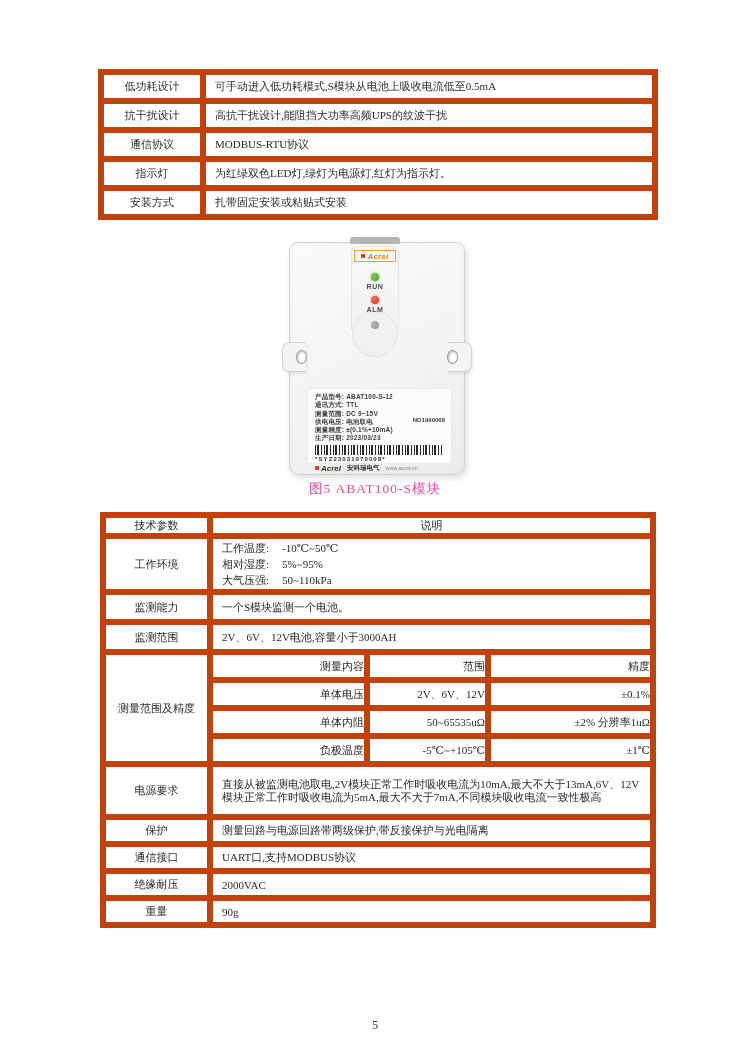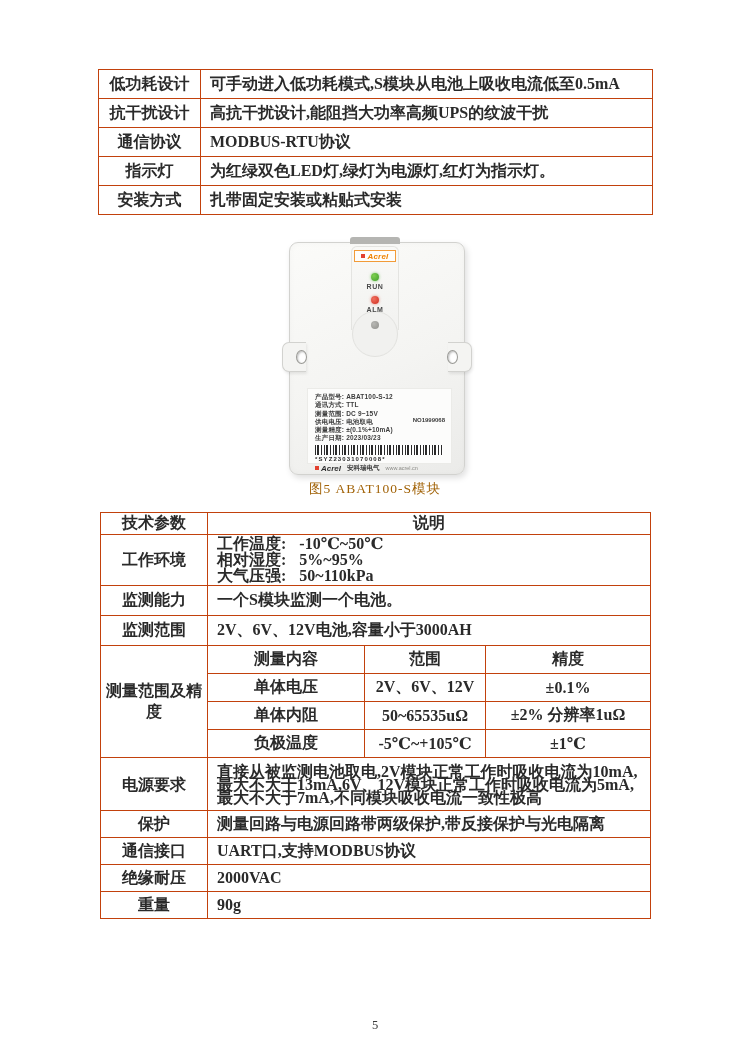--- a/index.html
+++ b/index.html
@@ -6,35 +6,35 @@
   html,body { background:#ffffff; }
   body {
     width:750px; height:1060px;
     font-family:"Liberation Serif","DejaVu Serif",serif;
     color:#2a2a2a;
   }
   .page { position:relative; width:750px; height:1060px; background:#fff; overflow:hidden; }
 
   
   table { border-collapse:collapse; table-layout:fixed; }
-  td { border:1px solid #c2410c; font-size:16px; vertical-align:middle; word-break:break-all;font-weight:bold; }
+  td { border:6px solid #c2410c; font-size:11px; vertical-align:middle; word-break:break-all; }
   .center { text-align:center; }
 
   .t1 { position:absolute; left:98px; top:69px; width:554px; }
   .t1 td { height:29px; }
   .t1 .c1 { text-align:center; }
   .t1 .c2 { padding:0 8px 0 9px; }
 
   .t2 { position:absolute; left:100px; top:512px; width:550px; }
   .t2 .c1 { text-align:center; }
   .t2 .val { padding:1px 8px 1px 9px; }
   .r-hdr td { height:17px; }
   .r-env td { height:49px; }
   .r-std td { height:30px; }
-  .r-n td { height:28px; }
+  .r-n td { height:28px;text-align:right; }
   .r-pwr td { height:53px; line-height:13px; }
   .r-sm td { height:27px; }
   .kv-v { margin-left:13px; }
   .env-cell div { line-height:16px; }
 
   
   .device { position:absolute; left:282px; top:237px; width:190px; height:241px; }
   .dev-body {
     position:absolute; left:7px; right:7px; top:5px; bottom:3px;
     background:linear-gradient(155deg,#fbfbf9 0%,#f4f4f2 55%,#ebebe9 100%);
@@ -79,21 +79,21 @@
   .barcode { margin-top:2px; width:128px; height:10px;
     background:repeating-linear-gradient(90deg,#2b2b2b 0 1px,#fff 1px 2px,#2b2b2b 2px 4px,#fff 4px 6px,#2b2b2b 6px 7px,#fff 7px 9px); }
   .barcode-text { font-size:6px; letter-spacing:1.1px; color:#2b2b2b; font-weight:bold; margin-top:1px; white-space:nowrap; }
   .lbl-footer { display:flex; align-items:center; gap:6px; margin-top:2px; }
   .f-brand { font:italic bold 8px "Liberation Sans",sans-serif; color:#2f2f2f; }
   .f-mark { width:4px; height:4px; background:#e2402f; display:inline-block; margin-right:-4px; }
   .f-co { font-size:6.5px; font-weight:bold; color:#3a3a3a; }
   .f-site { font-size:5.5px; color:#8a8a86; }
 
   .caption { position:absolute; top:480px; left:0; width:750px; text-align:center;
-    font-size:13.5px; letter-spacing:1px; color:#a16207; }
+    font-size:13.5px; letter-spacing:1px; color:#ec4899; }
   .page-num { position:absolute; top:1018px; left:0; width:750px; text-align:center;
     font-size:12.5px; color:#3a3a3a; }
 </style>
 </head>
 <body>
 
 <div class="page">
 
   <table class="t1">
     <colgroup>

